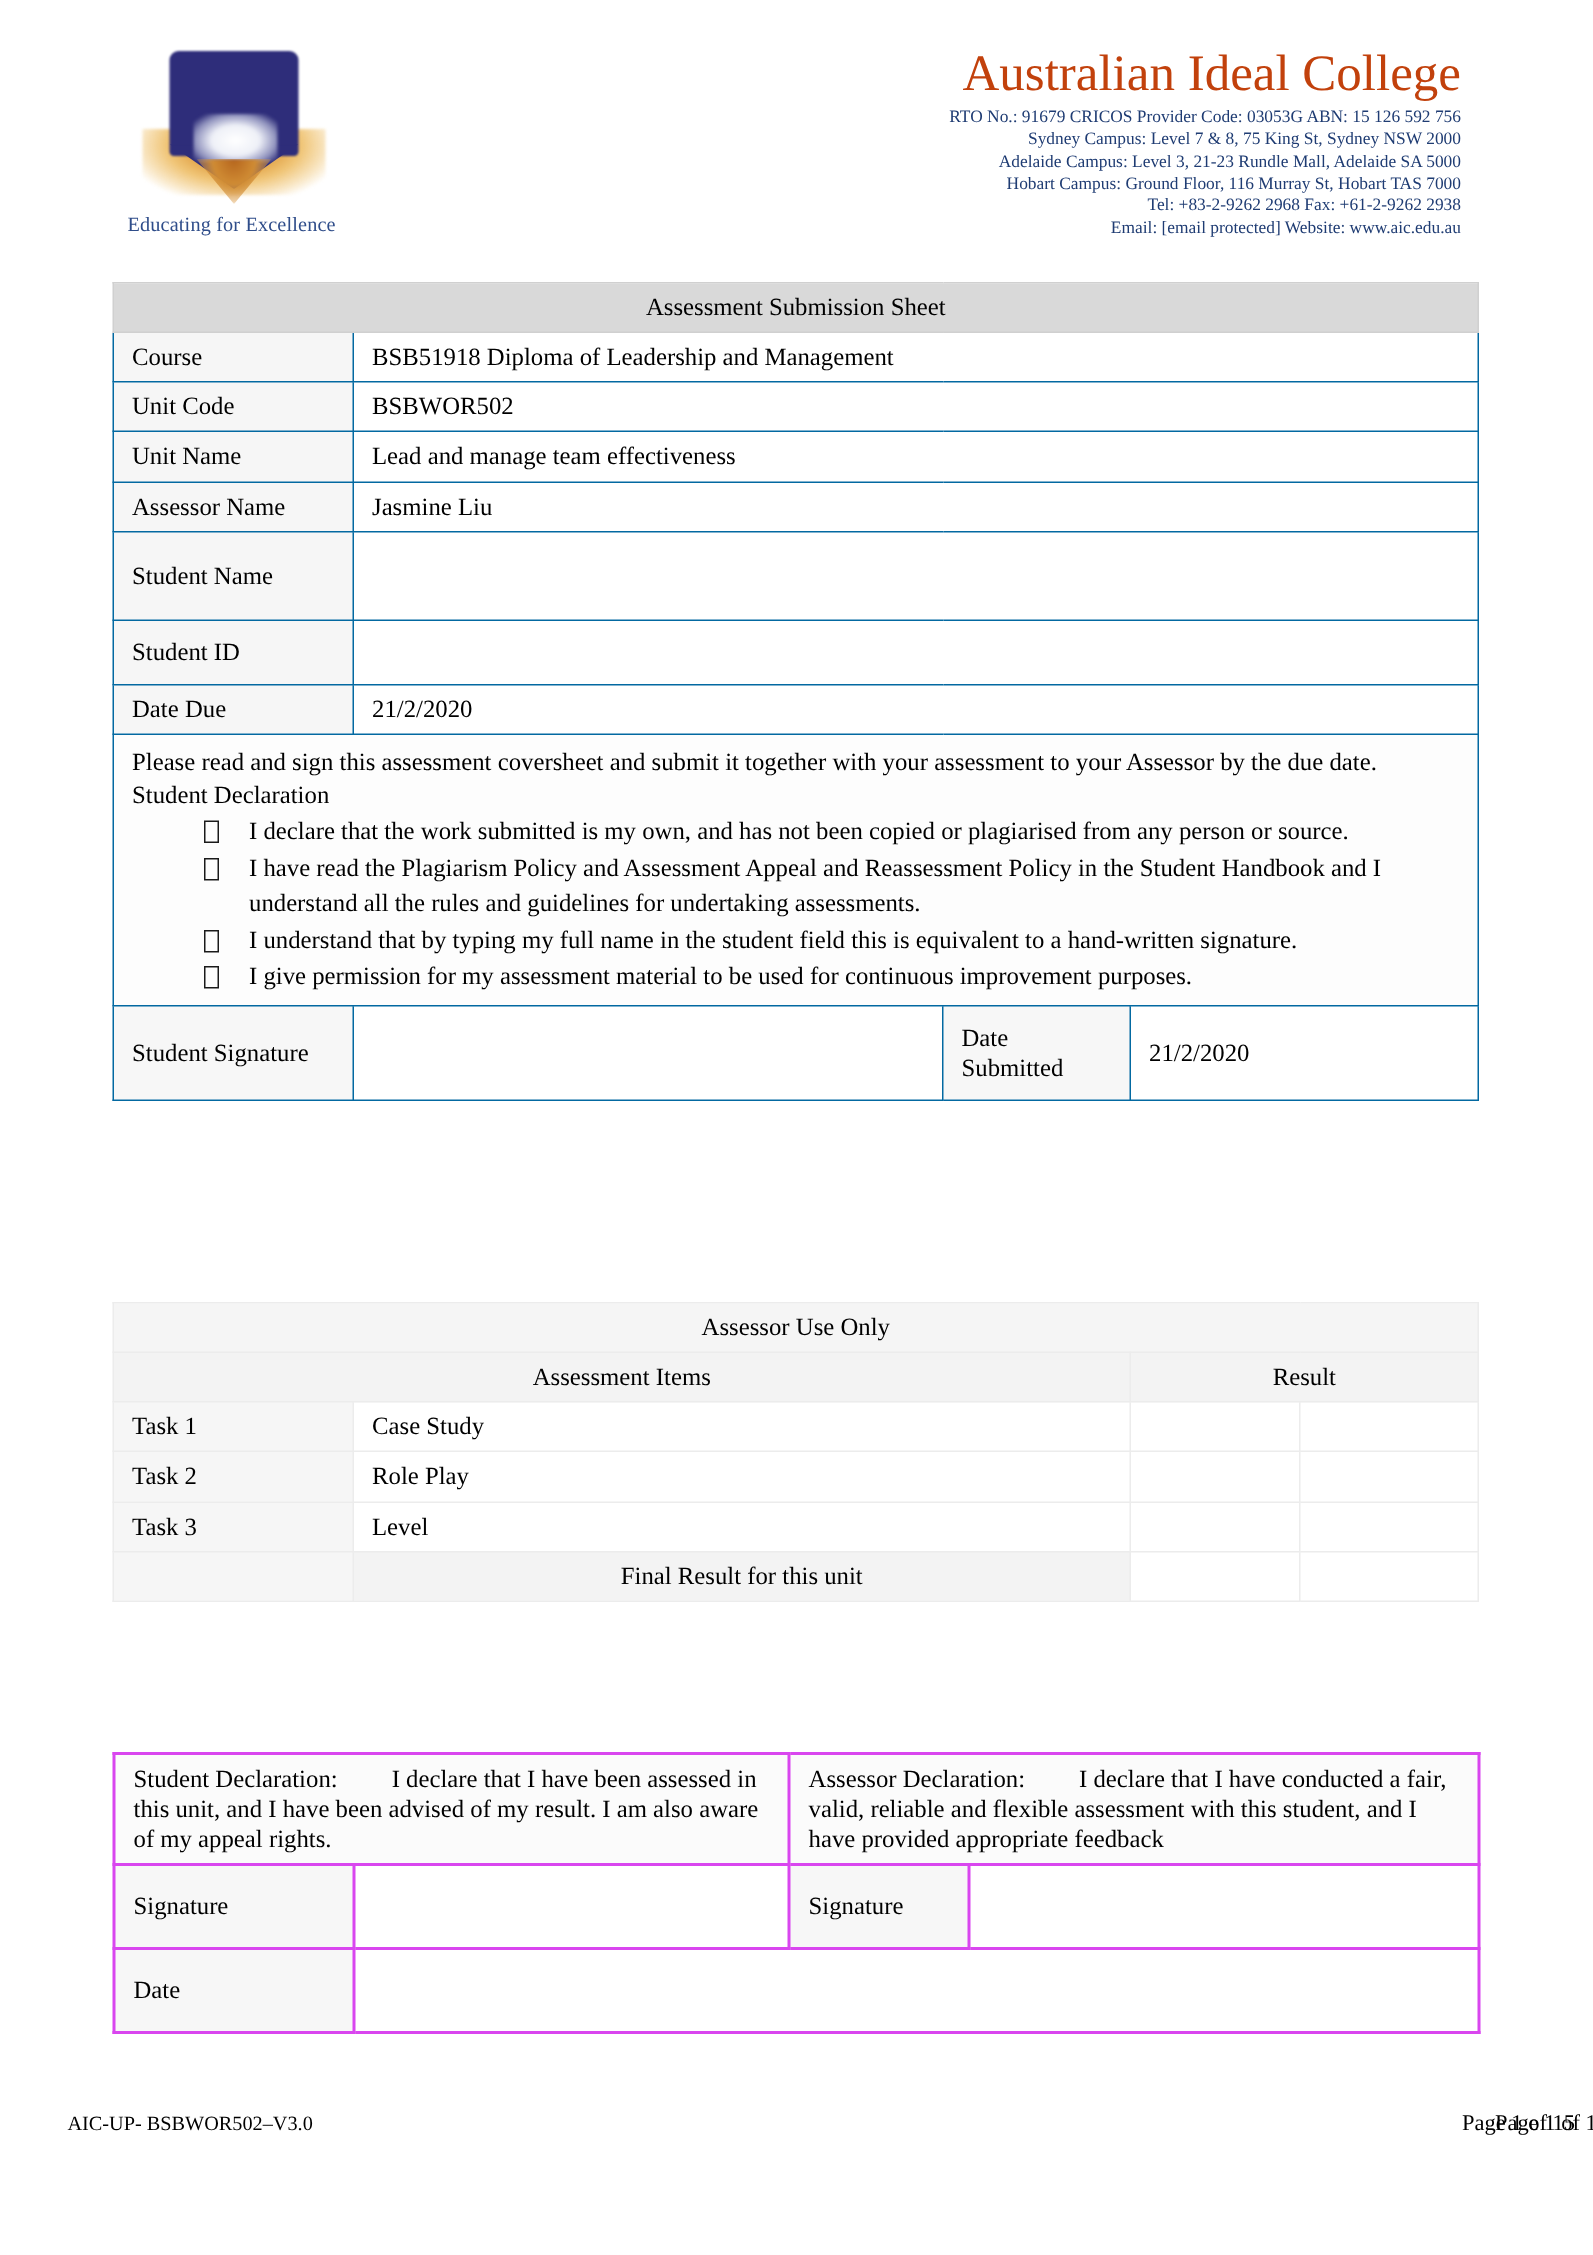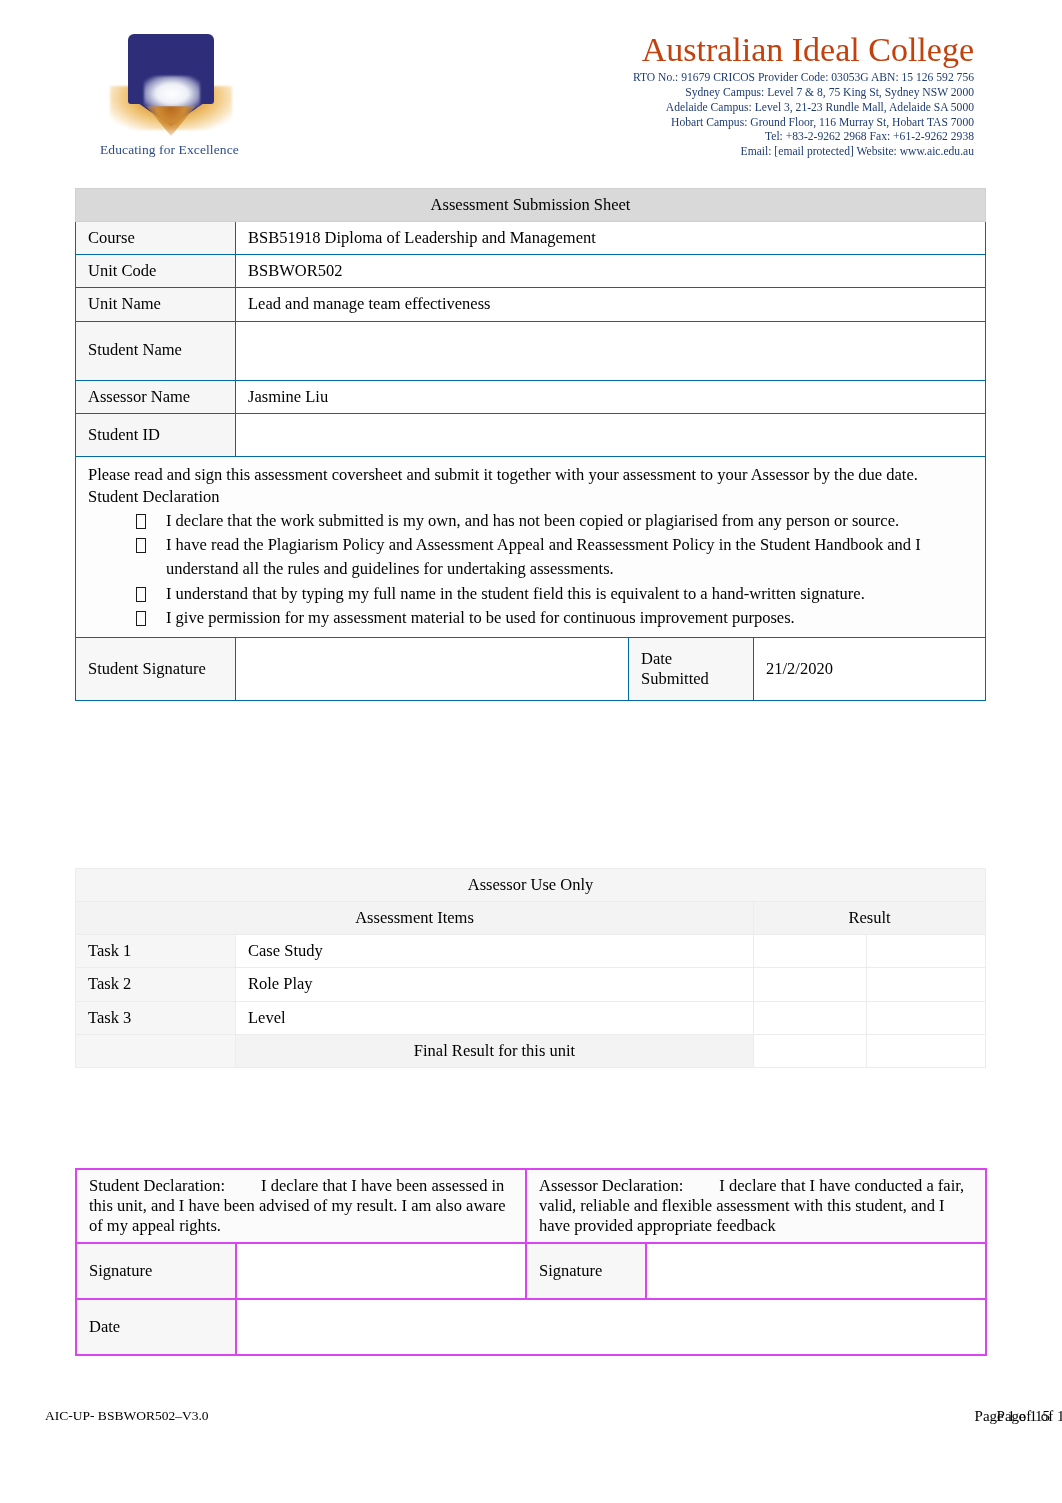--- a/index.html
+++ b/index.html
@@ -28,21 +28,21 @@
   
   .header {
     position: absolute;
     left: 0; top: 0;
     width: 1062px;
     height: 172px;
   }
 
   .logo-block {
     position: absolute;
-    left: 100px;
+    left: 85px;
     top: 28px;
     width: 230px;
   }
   .logo-mark {
     position: relative;
     width: 125px;
     height: 108px;
     margin-left: 10px;
   }
   .logo-shield {
@@ -346,36 +346,40 @@
         <td class="label-cell">Unit Code</td>
         <td class="value-cell" colspan="3">BSBWOR502</td>
       </tr>
 
       <tr>
         <td class="label-cell">Unit Name</td>
         <td class="value-cell" colspan="3">Lead and manage team effectiveness</td>
       </tr>
 
       <tr>
-        <td class="label-cell">Student Name</td>
-        <td class="value-cell" colspan="3" style="height:46px"></td>
-      </tr>
-
-      <tr>
         <td class="label-cell" style="width:110px">
           <span>Assessor Name</span>
         </td>
         <td class="value-cell" colspan="3">Jasmine Liu</td>
       </tr>
 
       <tr>
+        <td class="label-cell">Student Name</td>
+        <td class="value-cell" colspan="3" style="height:46px"></td>
+      </tr>
+
+      <tr>
         <td class="label-cell">Student ID</td>
         <td class="value-cell" colspan="3" style="height:30px"></td>
       </tr>
 
+      <tr>
+        <td class="label-cell">Date Due</td>
+        <td class="value-cell" colspan="3">21/2/2020</td>
+      </tr>
 
       <tr>
         <td class="decl-cell" colspan="4">
           <p class="decl-intro">Please read and sign this assessment coversheet and submit it together with your assessment to your Assessor by the due date.</p>
           <div class="decl-heading">Student Declaration</div>
           <ul class="decl-list">
             <li>
               <span class="tofu"></span>
               <span>I declare that the work submitted is my own, and has not been copied or plagiarised from any person or source.</span>
             </li>

